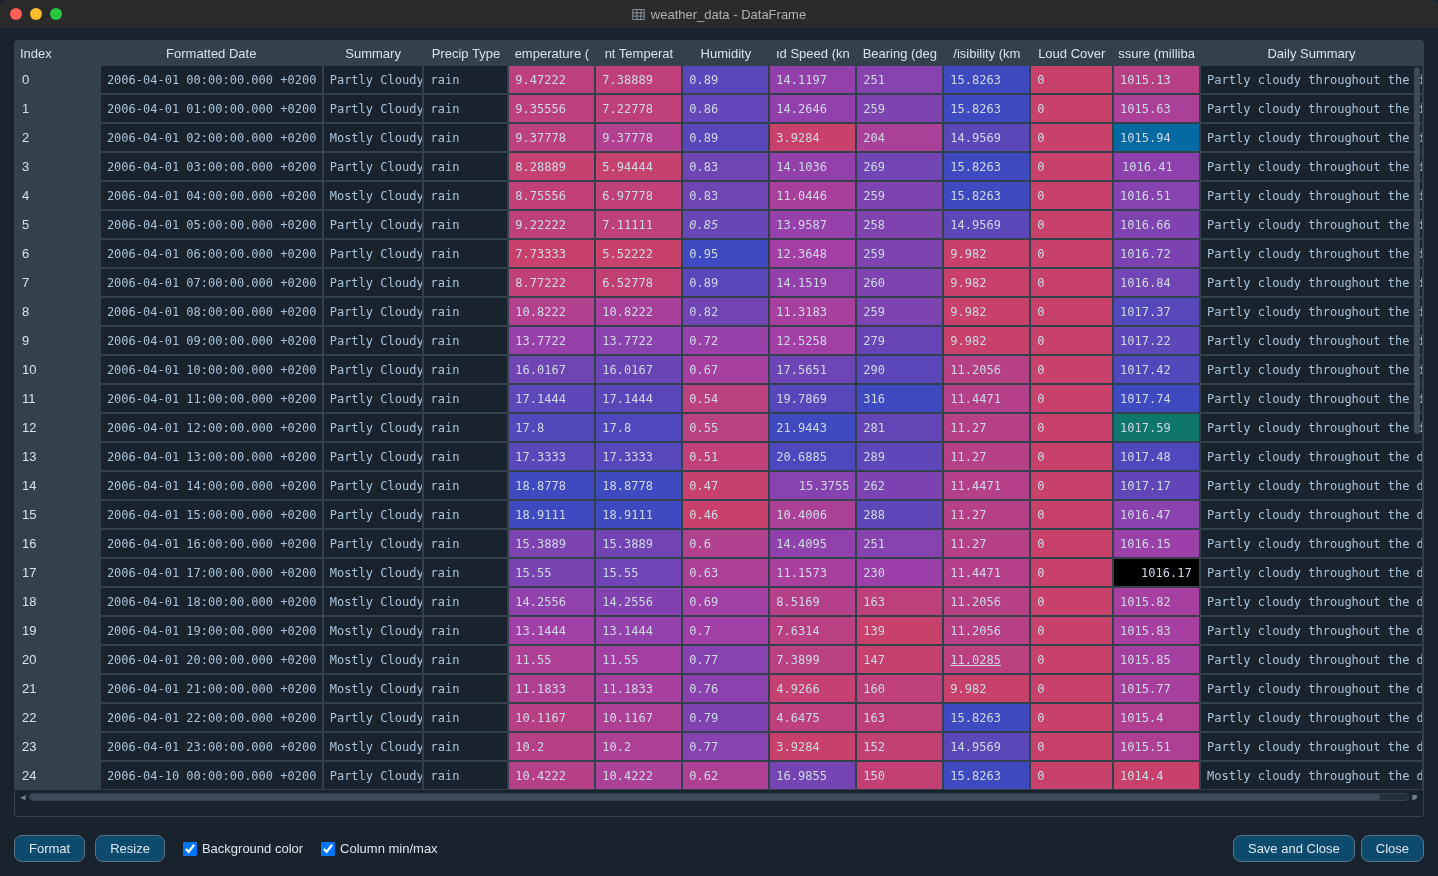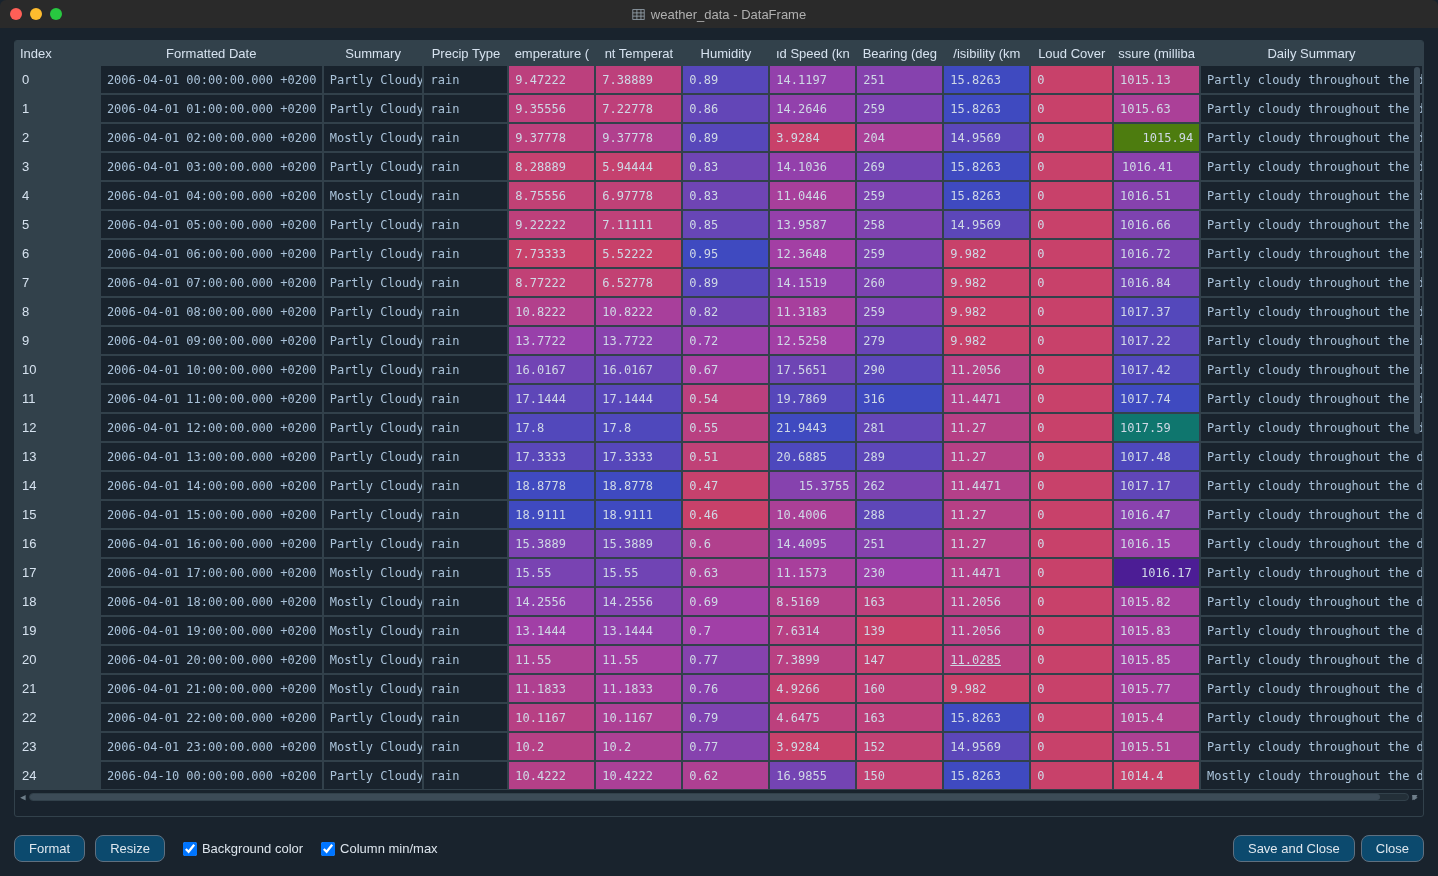--- a/index.html
+++ b/index.html
@@ -252,21 +252,21 @@
               <td class="plain">2006-04-01 02:00:00.000 +0200</td>
               <td class="plain">Mostly Cloudy</td>
               <td class="plain">rain</td>
               <td class="hm" style="background: rgb(188, 64, 124);">9.37778</td>
               <td class="hm" style="background: rgb(177, 64, 142);">9.37778</td>
               <td class="hm" style="background: rgb(87, 71, 186);">0.89</td>
               <td class="hm" style="background: rgb(200, 65, 106);">3.9284</td>
               <td class="hm" style="background: rgb(171, 64, 152);">204</td>
               <td class="hm" style="background: rgb(92, 71, 185);">14.9569</td>
               <td class="hm" style="background: rgb(200, 65, 106);">0</td>
-              <td class="hm" style="background: #4d7c0f; text-align: right;">1015.94</td>
+              <td class="hm" style="background: #0369a1;">1015.94</td>
               <td class="plain">Partly cloudy throughout the day</td>
             </tr>
             <tr>
               <td class="idx">3</td>
               <td class="plain">2006-04-01 03:00:00.000 +0200</td>
               <td class="plain">Partly Cloudy</td>
               <td class="plain">rain</td>
               <td class="hm" style="background: rgb(196, 65, 112);">8.28889</td>
               <td class="hm" style="background: rgb(197, 65, 110);">5.94444</td>
               <td class="hm" style="background: rgb(111, 69, 180);">0.83</td>
@@ -292,21 +292,21 @@
               <td class="hm" style="background: rgb(134, 66, 174);">1016.51</td>
               <td class="plain">Partly cloudy throughout the day</td>
             </tr>
             <tr>
               <td class="idx">5</td>
               <td class="plain">2006-04-01 05:00:00.000 +0200</td>
               <td class="plain">Partly Cloudy</td>
               <td class="plain">rain</td>
               <td class="hm" style="background: rgb(189, 64, 123);">9.22222</td>
               <td class="hm" style="background: rgb(191, 65, 121);">7.11111</td>
-              <td class="hm" style="background: rgb(103, 70, 182);">0.85</td>
+              <td class="hm" style="background: rgb(103, 70, 182); font-style: italic;">0.85</td>
               <td class="hm" style="background: rgb(149, 64, 171);">13.9587</td>
               <td class="hm" style="background: rgb(127, 67, 176);">258</td>
               <td class="hm" style="background: rgb(92, 71, 185);">14.9569</td>
               <td class="hm" style="background: rgb(200, 65, 106);">0</td>
               <td class="hm" style="background: rgb(126, 67, 176);">1016.66</td>
               <td class="plain">Partly cloudy throughout the day</td>
             </tr>
             <tr>
               <td class="idx">6</td>
               <td class="plain">2006-04-01 06:00:00.000 +0200</td>
@@ -477,21 +477,21 @@
               <td class="plain">2006-04-01 17:00:00.000 +0200</td>
               <td class="plain">Mostly Cloudy</td>
               <td class="plain">rain</td>
               <td class="hm" style="background: rgb(121, 67, 178);">15.55</td>
               <td class="hm" style="background: rgb(112, 68, 180);">15.55</td>
               <td class="hm" style="background: rgb(172, 64, 149);">0.63</td>
               <td class="hm" style="background: rgb(168, 63, 156);">11.1573</td>
               <td class="hm" style="background: rgb(157, 63, 169);">230</td>
               <td class="hm" style="background: rgb(180, 64, 137);">11.4471</td>
               <td class="hm" style="background: rgb(200, 65, 106);">0</td>
-              <td class="hm" style="background: #4c1d95; padding-left: 27px;">1016.17</td>
+              <td class="hm" style="background: #000000; padding-left: 27px;">1016.17</td>
               <td class="plain">Partly cloudy throughout the day</td>
             </tr>
             <tr>
               <td class="idx">18</td>
               <td class="plain">2006-04-01 18:00:00.000 +0200</td>
               <td class="plain">Mostly Cloudy</td>
               <td class="plain">rain</td>
               <td class="hm" style="background: rgb(144, 65, 172);">14.2556</td>
               <td class="hm" style="background: rgb(130, 66, 175);">14.2556</td>
               <td class="hm" style="background: rgb(162, 63, 164);">0.69</td>

